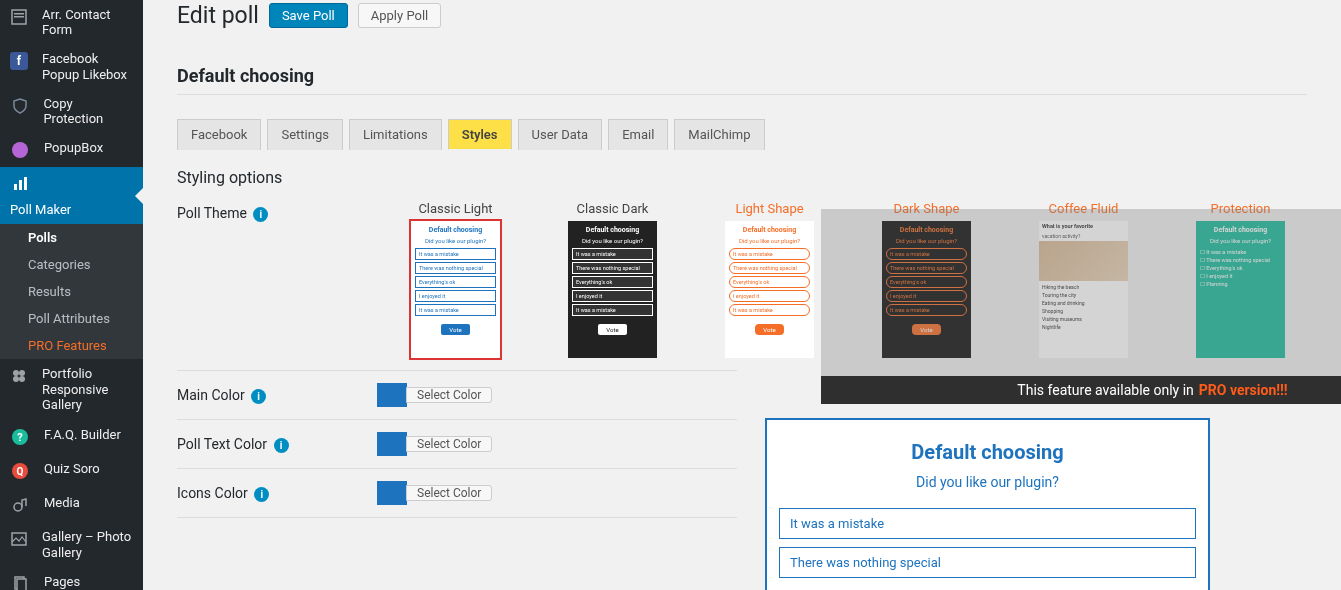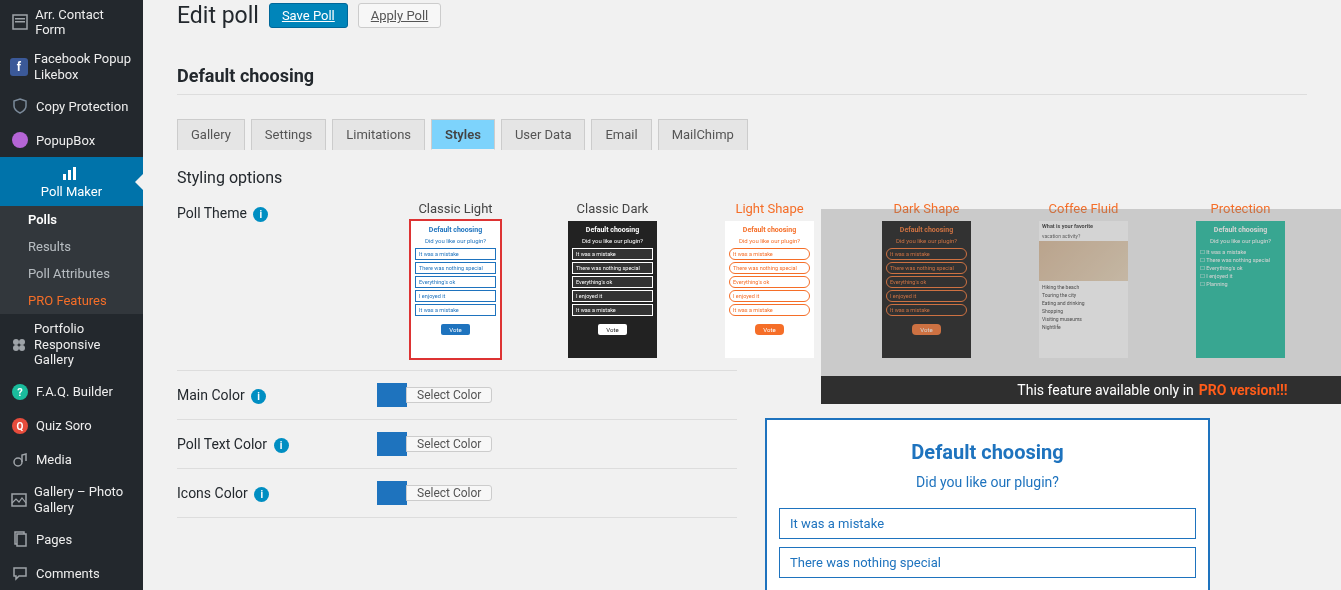--- a/index.html
+++ b/index.html
@@ -1,43 +1,43 @@
 <!DOCTYPE html>
 <html><head>
 <meta charset="utf-8">
 <style>
 * { margin:0; padding:0; box-sizing:border-box; font-family:-apple-system,BlinkMacSystemFont,"Segoe UI",Roboto,sans-serif; }
 body { background:#f1f1f1; width:1341px; height:590px; overflow:hidden; position:relative; }
 
 
 .sidebar { width:143px; height:590px; background:#23282d; position:absolute; left:0; top:0; color:#eee; font-size:13px; }
-.sb-item { display:flex; align-items:center; padding:7px 10px; cursor:pointer; color:#eee; }
+.sb-item { display:flex; padding:7px 10px; cursor:pointer; color:#eee;gap:8px; }
 .sb-item .icon { width:20px; height:20px; margin-right:6px; display:flex; align-items:center; justify-content:center; }
 .sb-item.active { background:#0073aa; color:#fff; position:relative;flex-direction:column; }
 .sb-item.active::after { content:""; position:absolute; right:-0px; top:50%; transform:translateY(-50%); width:0; height:0; border:8px solid transparent; border-right-color:#f1f1f1; }
 .sb-sub { background:#32373c; }
 .sb-sub-item { padding:6px 10px 6px 28px; color:rgba(240,245,250,.7); cursor:pointer; }
 .sb-sub-item.current { color:#fff; font-weight:600; }
 .sb-sub-item.pro { color:#f56e28; }
 .sb-item.truncated { color:#eee; }
 .sb-item.tworow .txt { line-height:1.2; }
 
 
 .main { position:absolute; left:143px; top:0; right:0; bottom:0; background:#f1f1f1; padding:0 0 0 34px; }
 .head-row { display:flex; align-items:center; gap:10px; margin-top:2px; }
 .page-title { font-size:23px; font-weight:400; color:#23282d; }
-.btn { border:1px solid #ccc; border-radius:3px; padding:4px 12px; font-size:13px; cursor:pointer; background:#f7f7f7; color:#555;text-decoration:underline; }
+.btn { border:1px solid #ccc; border-radius:3px; padding:4px 12px; font-size:13px; cursor:pointer; background:#f7f7f7; color:#555; }
 .btn.primary { background:#0085ba; border-color:#006799; color:#fff; }
 
 .section-title { font-size:18px; font-weight:700; color:#23282d; margin:36px 0 8px; }
 hr.sep { border:none; border-top:1px solid #ddd; margin:6px 0 12px; max-width:1130px; }
 
 .tabs { display:flex; gap:6px; margin-top:24px; }
 .tab { background:#e5e5e5; border:1px solid #ccc; border-bottom:none; padding:7px 13px; font-size:13px; color:#555; cursor:pointer; }
-.tab.active { background:#7dd3fc; border-bottom:1px solid #f1f1f1; color:#444; font-weight:600; }
+.tab.active { background:#fde047; border-bottom:1px solid #f1f1f1; color:#444; font-weight:600; }
 
 .sub-title { font-size:16px; color:#23282d; margin:18px 0 14px; }
 
 .row { display:flex; align-items:flex-start; margin-bottom:10px; }
 .row .label { width:200px; font-size:14px; color:#23282d; padding-top:4px; }
 .info-icon { display:inline-flex; width:15px; height:15px; border-radius:50%; background:#008ec2; color:#fff; font-size:10px; font-weight:700; align-items:center; justify-content:center; margin-left:3px; }
 
 
 .themes { display:flex; gap:0; }
 .theme { width:157px; text-align:center; }
@@ -146,20 +146,21 @@
         <svg width="18" height="18">
           <rect x="3" y="9" width="3" height="6" fill="#fff"></rect>
           <rect x="8" y="5" width="3" height="10" fill="#fff"></rect>
           <rect x="13" y="2" width="3" height="13" fill="#fff"></rect>
         </svg>
       </span>
     <span class="txt">Poll Maker</span>
   </div>
   <div class="sb-sub">
     <div class="sb-sub-item current">Polls</div>
+    <div class="sb-sub-item">Categories</div>
     <div class="sb-sub-item">Results</div>
     <div class="sb-sub-item">Poll Attributes</div>
     <div class="sb-sub-item pro">PRO Features</div>
   </div>
   <div class="sb-item tworow">
     <span class="icon">
         <svg width="18" height="18">
           <circle cx="6" cy="6" r="3" fill="#9ea3a8"></circle>
           <circle cx="12" cy="6" r="3" fill="#9ea3a8"></circle>
           <circle cx="6" cy="12" r="3" fill="#9ea3a8"></circle>
@@ -228,21 +229,21 @@
   <div class="head-row">
     <span class="page-title">Edit poll</span>
     <button class="btn primary">Save Poll</button>
     <button class="btn">Apply Poll</button>
   </div>
 
   <div class="section-title">Default choosing</div>
   <hr class="sep">
 
   <div class="tabs">
-    <div class="tab">Gallery</div>
+    <div class="tab">Facebook</div>
     <div class="tab">Settings</div>
     <div class="tab">Limitations</div>
     <div class="tab active">Styles</div>
     <div class="tab">User Data</div>
     <div class="tab">Email</div>
     <div class="tab">MailChimp</div>
   </div>
 
   <div class="sub-title">Styling options</div>
 

